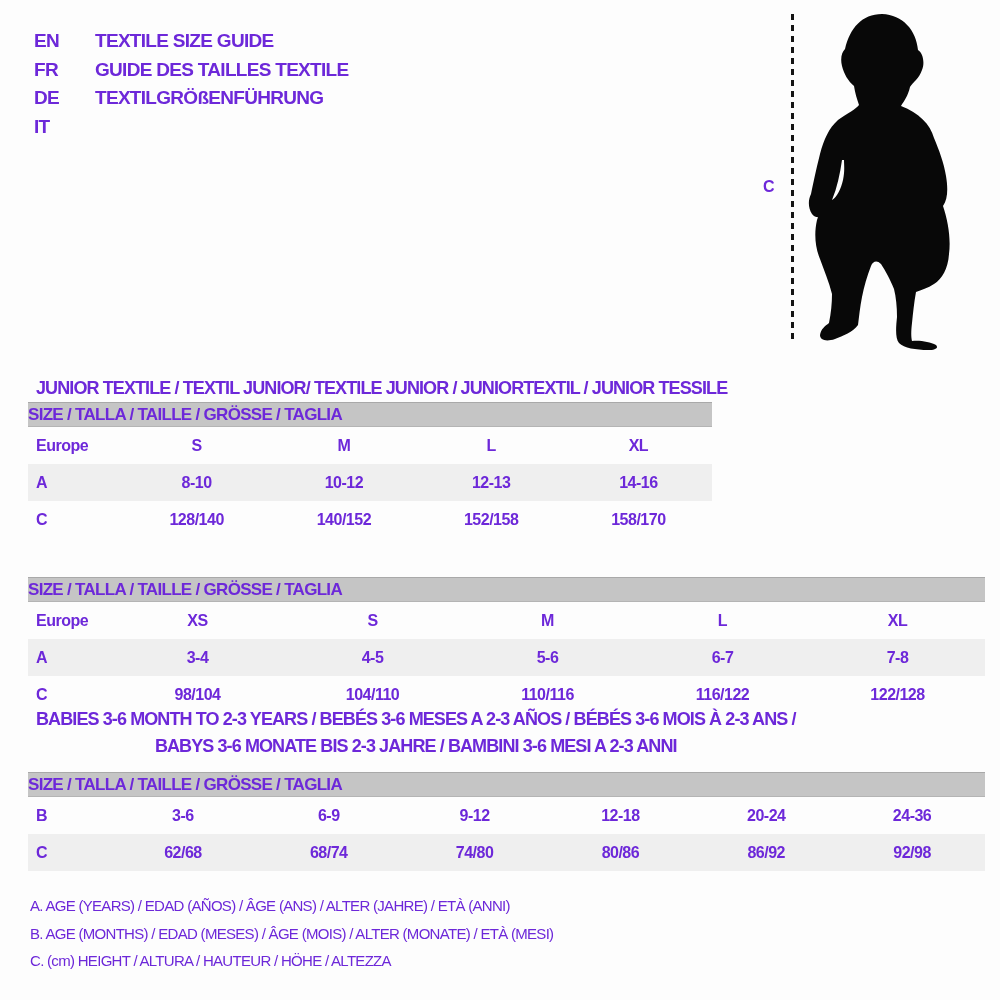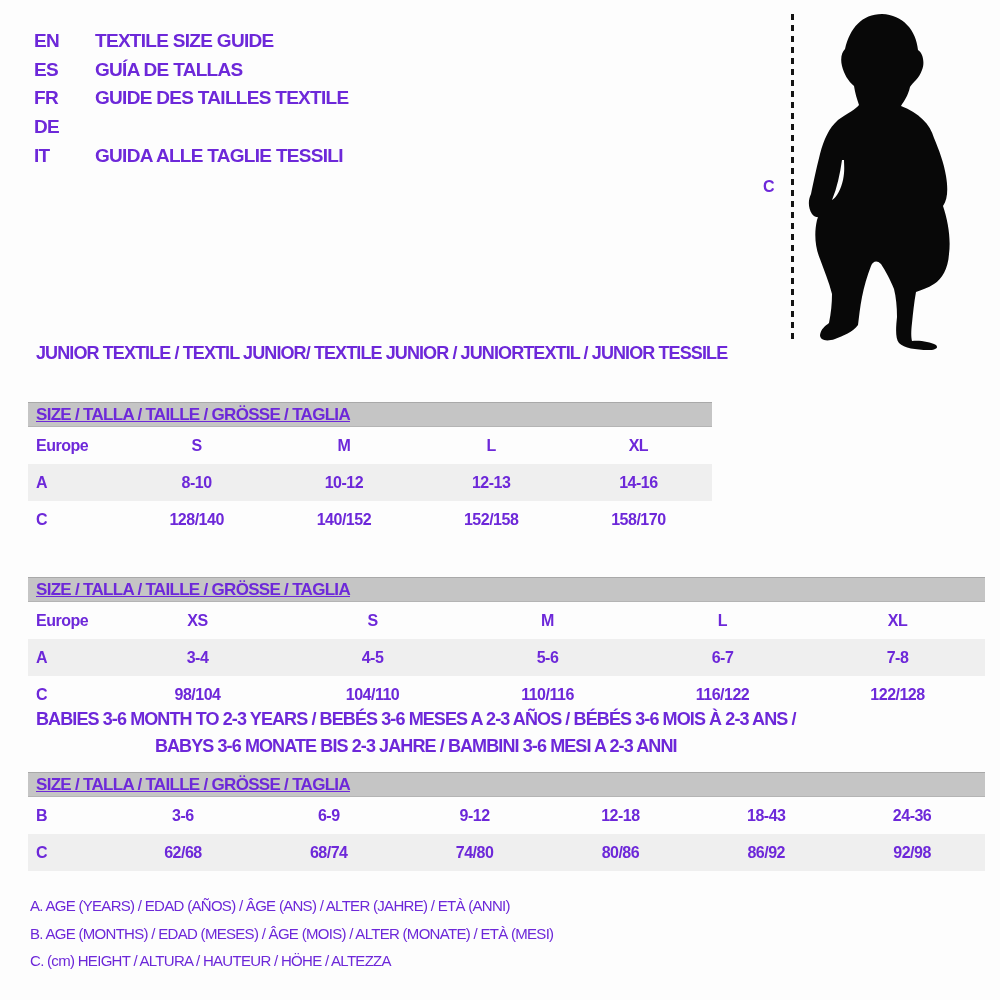--- a/index.html
+++ b/index.html
@@ -59,21 +59,21 @@
 
   
   .section-title {
     position: absolute;
     left: 36px;
     font-weight: 700;
     font-size: 18px;
     letter-spacing: -0.9px;
     white-space: nowrap;
   }
-  .title-junior { top: 343px; }
+  .title-junior { top: 378px; }
   .title-children { top: 537px; }
   .title-babies { top: 706px; line-height: 27px; text-align: center; }
   .sub-a {
     font-size: 12px;
     vertical-align: -3px;
   }
 
   
   .size-table {
     position: absolute;
@@ -81,26 +81,24 @@
   }
   .tbl-junior   { top: 402px; width: 684px; }
   .tbl-children { top: 577px; width: 957px; }
   .tbl-babies   { top: 772px; width: 957px; }
   .thead {
     height: 23px;
     line-height: 23px;
     background: #c5c5c5;
     border-top: 1px solid #a9a9a9;
     border-bottom: 1px solid #b4b4b4;
-    padding-left: 8px;
     font-weight: 700;
     font-size: 17px;
     letter-spacing: -0.7px;
     white-space: nowrap;
-    text-decoration: underline;
   }
   .trow {
     display: flex;
     height: 37px;
     align-items: center;
     font-weight: 700;
     font-size: 16px;
     letter-spacing: -0.5px;
   }
   .trow.alt { background: #efefef; }
@@ -129,33 +127,29 @@
 <body>
 
 <div class="canvas">
 
   <div class="lang-list">
     <div class="lang-row">
       <span class="lang-code">EN</span>
       <span class="lang-title">TEXTILE SIZE GUIDE</span>
     </div>
     <div class="lang-row">
-      <span class="lang-code">ES</span>
-      <span class="lang-title">GUÍA DE TALLAS</span>
-    </div>
-    <div class="lang-row">
       <span class="lang-code">FR</span>
       <span class="lang-title">GUIDE DES TAILLES TEXTILE</span>
     </div>
     <div class="lang-row">
       <span class="lang-code">DE</span>
+      <span class="lang-title">TEXTILGRÖßENFÜHRUNG</span>
     </div>
     <div class="lang-row">
       <span class="lang-code">IT</span>
-      <span class="lang-title">GUIDA ALLE TAGLIE TESSILI</span>
     </div>
   </div>
 
   <span class="height-marker">C</span>
   <div class="height-line"></div>
   <svg class="baby-svg" viewBox="0 0 162 342" xmlns="http://www.w3.org/2000/svg">
     <path fill="#080808" d="
       M84,6
       C105,7 118,22 120,42
       C125,45 127,55 124,62
@@ -262,21 +256,21 @@
     <div>BABYS 3-6 MONATE BIS 2-3 JAHRE / BAMBINI 3-6 MESI A 2-3 ANNI</div>
   </div>
   <div class="size-table tbl-babies">
     <div class="thead">SIZE / TALLA / TAILLE / GRÖSSE / TAGLIA</div>
     <div class="trow">
       <span class="row-label">B</span>
       <span class="cell">3-6</span>
       <span class="cell">6-9</span>
       <span class="cell">9-12</span>
       <span class="cell">12-18</span>
-      <span class="cell">18-43</span>
+      <span class="cell">20-24</span>
       <span class="cell">24-36</span>
     </div>
     <div class="trow alt">
       <span class="row-label">C</span>
       <span class="cell">62/68</span>
       <span class="cell">68/74</span>
       <span class="cell">74/80</span>
       <span class="cell">80/86</span>
       <span class="cell">86/92</span>
       <span class="cell">92/98</span>

